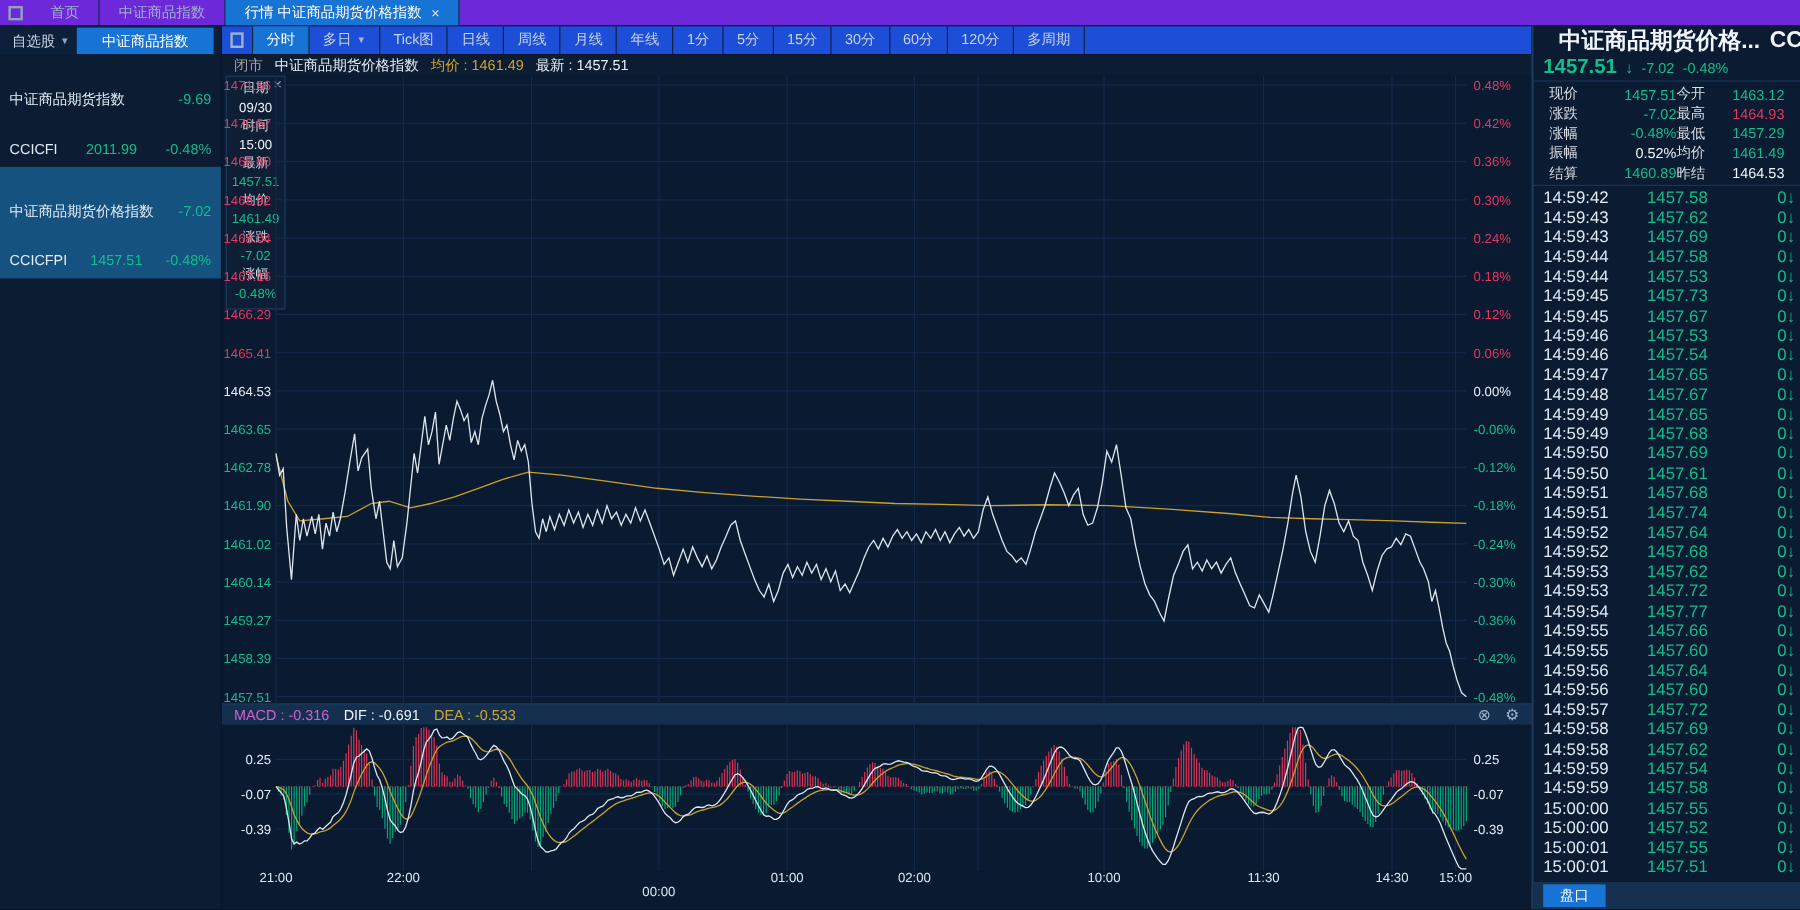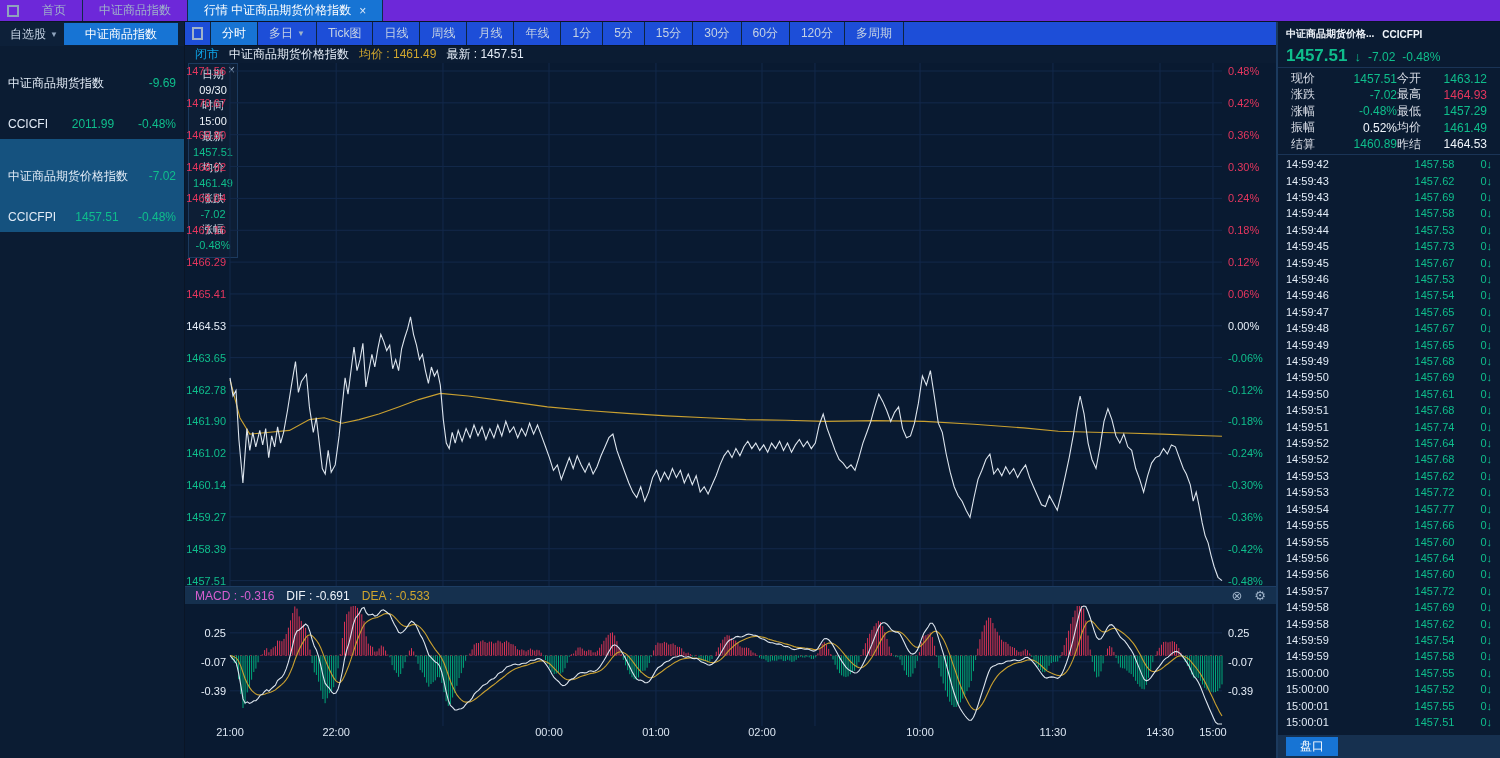--- a/index.html
+++ b/index.html
@@ -33,21 +33,21 @@
   .toolbar{height:24px;flex:none;background:#1d4ed8;display:flex;align-items:stretch;border-bottom:1px solid #0a1526;}
   .tb-icon{width:26px;display:flex;align-items:center;justify-content:center;border-right:1px solid #0e2440;}
   .tb-icon span{width:11px;height:13px;border:2px solid #9fb3c9;display:block;}
   .tb-btn{display:flex;align-items:center;padding:0 11px;color:#c6d3e4;border-right:1px solid #0e2440;white-space:nowrap;}
   .tb-btn.active{background:#1774d4;color:#fff;}
   .tb-btn .caret{font-size:8px;margin-left:4px;color:#9fb3c9;}
   .tb-spacer{flex:1;}
   .tb-right{display:flex;align-items:center;gap:18px;padding:0 10px;color:#c6d3e4;}
   .tb-right .expand{width:11px;height:13px;border:2px solid #9fb3c9;}
   .chart-head{height:17px;flex:none;display:flex;align-items:center;gap:10px;padding-left:10px;background:#0b1c33;}
-  .ch-status{color:#0ea5e9;}
+  .ch-status{color:#a3a3a3;}
   .ch-title{color:#e6eef8;}
   .ch-avg{color:#d0a62e;}
   .ch-last{color:#e6eef8;}
   
   .pricechart{position:relative;height:523px;flex:none;background:#091a31;}
   .pricechart svg,.macdchart svg{position:absolute;left:0;top:0;}
   .axis-red{fill:#e5365e;}  .axis-green{fill:#0fbe8c;}  .axis-white{fill:#e6eef8;}
   .tooltip{position:absolute;left:3px;top:0;width:50px;background:rgba(14,31,54,0.93);
            border:1px solid #1c3a5e;padding:3px 0 4px 0;text-align:center;line-height:15.5px;font-size:11px;}
   .tooltip .tt-close{position:absolute;right:2px;top:0;color:#9fb3c9;font-size:12px;line-height:12px;}
@@ -62,32 +62,32 @@
   .mh-spacer{flex:1;}
   .mh-ico{color:#9fb3c9;font-size:13px;line-height:13px;}
   .macdchart{position:relative;height:122px;flex:none;background:#091a31;}
   .timeaxis{position:relative;height:14px;flex:none;background:#091a31;}
   .timeaxis div{position:absolute;top:0;transform:translateX(-50%);color:#dce6f2;font-size:11px;white-space:nowrap;}
   .indtabs{height:18px;flex:none;background:#14304f;display:flex;align-items:stretch;border-top:1px solid #0a1526;}
   .ind-tab{display:flex;align-items:center;padding:0 9px;color:#c6d3e4;border-right:1px solid #0e2440;font-size:11px;}
   .ind-tab.active{background:#1774d4;color:#fff;}
   
   .rpanel{width:224px;flex:none;border-left:2px solid #1b3a5e;background:#0a1b32;display:flex;flex-direction:column;}
-  .rp-title{height:24px;flex:none;display:flex;align-items:center;gap:8px;padding:0 8px;font-size:10px;font-weight:bold;color:#f0f5fb;white-space:nowrap;}
+  .rp-title{height:24px;flex:none;display:flex;align-items:center;gap:8px;padding:0 21px;font-size:19px;font-weight:bold;color:#f0f5fb;white-space:nowrap;}
   .rp-price{height:22px;flex:none;display:flex;align-items:baseline;gap:7px;padding:0 8px;border-bottom:1px solid #1a3456;}
   .rp-big{font-size:17px;font-weight:bold;color:#0fbe8c;}
   .rp-arrow{color:#0fbe8c;font-size:13px;font-weight:bold;}
   .rp-chg,.rp-pct{color:#0fbe8c;}
   .rp-grid{flex:none;padding:2px 0;border-bottom:1px solid #1a3456;}
   .rp-row{display:grid;grid-template-columns:40px 66px 40px 1fr;padding:0 13px;height:16.4px;align-items:center;}
   .rp-l{color:#d9dde6;}
   .rp-v{text-align:right;}
   .c-g{color:#0fbe8c;} .c-r{color:#e5365e;} .c-w{color:#f0f5fb;}
   .rp-ticks{flex:1;overflow:hidden;padding-top:1px;}
-  .tick-row{display:flex;align-items:center;height:16.42px;padding:0 8px;font-size:11px;}
+  .tick-row{display:flex;align-items:center;height:16.42px;padding:0 8px;font-size:14px;gap:32px;}
   .tick-time{width:62px;color:#e2ebf6;}
   .tick-price{flex:1;text-align:right;color:#0fbe8c;padding-right:26px;}
   .tick-vol{color:#0fbe8c;}
   .tick-vol b{font-weight:bold;}
   .rp-foot{height:23px;flex:none;background:#16304f;display:flex;align-items:center;padding-left:8px;}
   .rp-footbtn{height:19px;padding:0 14px;background:#1774d4;color:#fff;display:flex;align-items:center;}
 </style>
 </head>
 <body>
 
@@ -781,21 +781,21 @@
             <line x1="1037.0" x2="1037.0" y1="51.5" y2="80.40554882430705" stroke="#00a87a" stroke-width="1"></line>
             <path d="M45.0 51.5L47.2 52.0L49.3 52.9L51.5 54.3L53.6 57.3L55.8 62.1L58.0 68.6L60.1 74.7L62.3 79.4L64.5 83.4L66.6 86.4L68.8 88.4L70.9 90.1L73.1 90.9L75.3 91.0L77.4 90.8L79.6 90.2L81.7 89.2L83.9 88.8L86.1 88.1L88.2 87.1L90.4 85.9L92.5 84.0L94.7 82.2L96.9 80.4L99.0 78.3L101.2 75.6L103.4 72.2L105.5 67.8L107.7 62.5L109.8 56.3L112.0 50.5L114.2 45.6L116.3 41.2L118.5 37.4L120.6 33.9L122.8 31.5L125.0 30.8L127.1 31.7L129.3 33.9L131.4 36.3L133.6 39.6L135.8 44.0L137.9 49.4L140.1 55.4L142.3 60.7L144.4 65.4L146.6 69.9L148.7 73.9L150.9 76.9L153.1 78.5L155.2 78.4L157.4 76.2L159.5 72.0L161.7 66.8L163.9 61.3L166.0 55.2L168.2 48.3L170.4 41.5L172.5 35.5L174.7 30.1L176.8 25.0L179.0 20.7L181.2 18.3L183.3 16.8L185.5 15.6L187.6 14.5L189.8 14.0L192.0 13.5L194.1 12.6L196.3 11.4L198.4 10.3L200.6 9.6L202.8 9.5L204.9 9.7L207.1 10.9L209.3 12.8L211.4 15.0L213.6 17.6L215.7 19.9L217.9 21.5L220.1 22.4L222.2 22.5L224.4 21.9L226.5 20.9L228.7 20.4L230.9 20.6L233.0 21.6L235.2 23.4L237.3 25.6L239.5 28.3L241.7 31.7L243.8 35.6L246.0 39.1L248.2 42.5L250.3 45.6L252.5 48.3L254.6 51.0L256.8 54.5L259.0 59.0L261.1 64.8L263.3 71.0L265.4 77.1L267.6 82.4L269.8 87.1L271.9 90.9L274.1 93.7L276.3 95.9L278.4 97.4L280.6 98.1L282.7 98.1L284.9 97.9L287.1 97.1L289.2 95.8L291.4 94.2L293.5 92.6L295.7 90.9L297.9 89.0L300.0 87.3L302.2 85.7L304.3 84.0L306.5 82.2L308.7 80.7L310.8 79.1L313.0 77.3L315.2 75.5L317.3 74.0L319.5 72.3L321.6 70.4L323.8 68.8L326.0 67.3L328.1 65.9L330.3 64.8L332.4 64.0L334.6 63.3L336.8 62.5L338.9 61.9L341.1 61.4L343.2 60.7L345.4 59.8L347.6 59.1L349.7 58.5L351.9 57.8L354.1 57.1L356.2 56.8L358.4 56.9L360.5 57.4L362.7 58.5L364.9 60.0L367.0 62.1L369.2 64.4L371.3 66.7L373.5 68.8L375.7 71.1L377.8 73.2L380.0 74.8L382.2 75.7L384.3 75.9L386.5 75.7L388.6 75.5L390.8 74.8L393.0 73.8L395.1 72.8L397.3 72.0L399.4 71.4L401.6 70.8L403.8 70.1L405.9 69.4L408.1 69.1L410.2 68.6L412.4 68.0L414.6 67.1L416.7 65.7L418.9 63.8L421.1 61.6L423.2 59.0L425.4 56.2L427.5 53.3L429.7 50.8L431.9 49.0L434.0 48.0L436.2 47.8L438.3 48.4L440.5 49.6L442.7 51.4L444.8 53.8L447.0 56.5L449.1 59.4L451.3 62.5L453.5 65.2L455.6 67.4L457.8 69.3L460.0 71.2L462.1 72.7L464.3 73.7L466.4 73.8L468.6 73.2L470.8 71.9L472.9 70.2L475.1 68.7L477.2 67.2L479.4 65.5L481.6 63.9L483.7 62.5L485.9 61.1L488.1 59.6L490.2 58.3L492.4 57.2L494.5 56.1L496.7 55.2L498.9 54.7L501.0 54.4L503.2 54.1L505.3 53.9L507.5 54.0L509.7 54.1L511.8 54.2L514.0 54.5L516.1 55.2L518.3 55.9L520.5 56.6L522.6 57.4L524.8 58.2L527.0 58.6L529.1 58.6L531.3 58.1L533.4 57.1L535.6 55.6L537.8 53.6L539.9 51.3L542.1 48.7L544.2 46.2L546.4 44.1L548.6 42.1L550.7 40.3L552.9 38.7L555.0 37.6L557.2 36.6L559.4 35.6L561.5 34.6L563.7 33.7L565.9 33.0L568.0 32.7L570.2 32.4L572.3 32.3L574.5 32.6L576.7 33.0L578.8 33.4L581.0 34.0L583.1 34.9L585.3 35.6L587.5 36.2L589.6 36.9L591.8 37.5L593.9 38.0L596.1 38.5L598.3 39.2L600.4 39.9L602.6 40.4L604.8 41.0L606.9 41.8L609.1 42.6L611.2 43.1L613.4 43.4L615.6 43.6L617.7 43.8L619.9 44.1L622.0 44.3L624.2 44.5L626.4 44.9L628.5 45.4L630.7 45.6L632.9 45.3L635.0 44.4L637.2 43.0L639.3 41.3L641.5 39.9L643.7 39.1L645.8 38.9L648.0 39.4L650.1 40.6L652.3 42.3L654.5 44.5L656.6 47.0L658.8 49.7L660.9 52.3L663.1 55.0L665.3 57.3L667.4 59.4L669.6 61.3L671.8 62.8L673.9 63.6L676.1 63.7L678.2 62.9L680.4 61.3L682.6 59.2L684.7 56.4L686.9 53.2L689.0 49.6L691.2 45.5L693.4 41.2L695.5 37.1L697.7 33.4L699.8 30.4L702.0 28.4L704.2 27.3L706.3 27.0L708.5 27.0L710.7 27.2L712.8 27.5L715.0 28.0L717.1 29.2L719.3 31.1L721.5 33.5L723.6 36.2L725.8 38.9L727.9 41.1L730.1 42.7L732.3 43.4L734.4 42.9L736.6 41.3L738.8 38.9L740.9 36.3L743.1 33.6L745.2 30.8L747.4 28.5L749.6 27.3L751.7 27.4L753.9 29.0L756.0 31.6L758.2 35.1L760.4 39.5L762.5 44.6L764.7 50.4L766.8 56.6L769.0 63.1L771.2 69.5L773.3 75.7L775.5 81.6L777.7 87.0L779.8 91.9L782.0 96.3L784.1 100.3L786.3 103.5L788.5 105.5L790.6 106.0L792.8 105.2L794.9 103.1L797.1 100.2L799.3 96.4L801.4 92.0L803.6 87.3L805.7 82.6L807.9 78.5L810.1 75.1L812.2 72.2L814.4 69.7L816.6 67.7L818.7 66.0L820.9 64.3L823.0 62.8L825.2 61.7L827.4 60.6L829.5 59.6L831.7 59.0L833.8 58.5L836.0 58.1L838.2 57.4L840.3 56.7L842.5 56.0L844.7 55.7L846.8 55.9L849.0 56.5L851.1 57.6L853.3 59.1L855.5 60.9L857.6 63.0L859.8 65.0L861.9 66.9L864.1 68.1L866.3 69.1L868.4 69.9L870.6 70.7L872.7 71.4L874.9 71.7L877.1 71.3L879.2 70.0L881.4 67.8L883.6 64.7L885.7 60.7L887.9 55.9L890.0 50.3L892.2 43.9L894.4 37.0L896.5 30.2L898.7 24.3L900.8 20.0L903.0 17.5L905.2 16.7L907.3 17.5L909.5 19.5L911.6 22.3L913.8 24.9L916.0 26.9L918.1 27.9L920.3 27.9L922.5 27.0L924.6 25.8L926.8 24.8L928.9 24.3L931.1 24.7L933.3 25.7L935.4 27.2L937.6 28.8L939.7 30.4L941.9 32.3L944.1 34.4L946.2 36.8L948.4 39.4L950.6 42.6L952.7 46.2L954.9 50.0L957.0 54.2L959.2 58.4L961.4 62.1L963.5 64.9L965.7 66.7L967.8 67.5L970.0 67.6L972.2 67.1L974.3 66.1L976.5 64.7L978.6 63.1L980.8 61.3L983.0 59.7L985.1 58.0L987.3 56.2L989.5 54.5L991.6 53.1L993.8 52.1L995.9 51.8L998.1 52.0L1000.3 52.9L1002.4 54.2L1004.6 55.9L1006.7 58.3L1008.9 61.1L1011.1 63.8L1013.2 66.7L1015.4 69.8L1017.5 73.4L1019.7 77.5L1021.9 81.8L1024.0 86.2L1026.2 90.7L1028.4 95.3L1030.5 99.9L1032.7 104.3L1034.8 108.4L1037.0 112.0" fill="none" stroke="#c9a030" stroke-width="1.1"></path>
             <path d="M45.0 51.5L47.2 54.1L49.3 56.6L51.5 59.7L53.6 69.1L55.8 81.3L58.0 94.9L60.1 99.1L62.3 97.8L64.5 99.4L66.6 98.5L68.8 96.7L70.9 96.7L73.1 94.3L75.3 91.1L77.4 90.3L79.6 87.5L81.7 85.6L83.9 87.2L86.1 84.9L88.2 83.0L90.4 81.2L92.5 76.6L94.7 74.8L96.9 73.2L99.0 70.0L101.2 64.9L103.4 58.2L105.5 50.2L107.7 41.2L109.8 31.8L112.0 27.0L114.2 26.0L116.3 24.0L118.5 22.0L120.6 20.1L122.8 21.9L125.0 27.9L127.1 35.5L129.3 42.3L131.4 46.0L133.6 52.7L135.8 61.5L137.9 71.1L140.1 79.2L142.3 82.1L144.4 84.3L146.6 88.0L148.7 89.7L150.9 89.1L153.1 85.0L155.2 77.7L157.4 67.5L159.5 55.1L161.7 46.1L163.9 39.3L166.0 30.7L168.2 20.8L170.4 14.2L172.5 11.7L174.7 8.6L176.8 4.4L179.0 3.5L181.2 8.7L183.3 10.9L185.5 10.7L187.6 10.2L189.8 12.1L192.0 11.4L194.1 9.1L196.3 6.4L198.4 5.8L200.6 7.2L202.8 9.0L204.9 10.6L207.1 15.7L209.3 20.2L211.4 23.7L213.6 28.3L215.7 29.2L217.9 27.9L220.1 25.7L222.2 22.9L224.4 19.4L226.5 17.2L228.7 18.4L230.9 21.2L233.0 25.8L235.2 30.7L237.3 34.1L239.5 39.1L241.7 45.3L243.8 51.2L246.0 53.4L248.2 55.8L250.3 58.0L252.5 59.1L254.6 62.0L256.8 68.2L259.0 77.3L261.1 87.6L263.3 96.2L265.4 101.5L267.6 103.4L269.8 105.9L271.9 106.0L274.1 105.0L276.3 104.7L278.4 103.6L280.6 100.7L282.7 98.3L284.9 96.9L287.1 94.1L289.2 90.2L291.4 87.9L293.5 86.4L295.7 83.8L297.9 81.4L300.0 80.5L302.2 79.4L304.3 77.0L306.5 75.3L308.7 74.7L310.8 72.8L313.0 69.8L315.2 68.5L317.3 67.8L319.5 65.5L321.6 63.0L323.8 62.2L326.0 61.6L328.1 60.4L330.3 60.0L332.4 60.8L334.6 60.6L336.8 59.5L338.9 59.3L341.1 59.3L343.2 57.9L345.4 56.3L347.6 56.2L349.7 56.1L351.9 54.9L354.1 54.5L356.2 55.4L358.4 57.2L360.5 59.7L362.7 62.8L364.9 66.3L367.0 70.2L369.2 73.7L371.3 75.7L373.5 77.5L375.7 80.1L377.8 81.6L380.0 81.2L382.2 79.4L384.3 76.5L386.5 75.1L388.6 74.5L390.8 72.3L393.0 69.9L395.1 68.7L397.3 68.5L399.4 68.9L401.6 68.7L403.8 67.3L405.9 66.8L408.1 67.5L410.2 67.0L412.4 65.6L414.6 63.2L416.7 60.0L418.9 56.5L421.1 52.7L423.2 48.7L425.4 45.0L427.5 41.8L429.7 40.8L431.9 41.9L434.0 44.0L436.2 47.0L438.3 50.5L440.5 54.5L442.7 58.8L444.8 63.1L447.0 67.4L449.1 71.2L451.3 74.7L453.5 76.2L455.6 76.0L457.8 77.0L460.0 78.7L462.1 78.8L464.3 77.4L466.4 74.4L468.6 70.6L470.8 66.6L472.9 63.8L475.1 62.6L477.2 61.0L479.4 58.7L481.6 57.5L483.7 57.0L485.9 55.4L488.1 53.5L490.2 53.0L492.4 52.8L494.5 51.8L496.7 51.6L498.9 52.8L501.0 53.3L503.2 52.6L505.3 53.2L507.5 54.5L509.7 54.6L511.8 54.3L514.0 55.9L516.1 57.8L518.3 58.6L520.5 59.4L522.6 60.8L524.8 61.1L527.0 60.3L529.1 58.6L531.3 56.2L533.4 53.1L535.6 49.5L537.8 45.7L539.9 42.0L542.1 38.6L544.2 36.3L546.4 35.4L548.6 34.4L550.7 32.8L552.9 32.4L555.0 33.0L557.2 32.7L559.4 31.7L561.5 30.6L563.7 30.0L565.9 30.5L568.0 31.1L570.2 31.3L572.3 32.0L574.5 33.7L576.7 34.7L578.8 35.2L581.0 36.5L583.1 38.1L585.3 38.6L587.5 38.7L589.6 39.5L591.8 40.1L593.9 39.9L596.1 40.4L598.3 41.9L600.4 42.6L602.6 42.5L604.8 43.6L606.9 45.1L609.1 45.6L611.2 45.3L613.4 44.6L615.6 44.2L617.7 44.8L619.9 45.2L622.0 44.9L624.2 45.4L626.4 46.6L628.5 47.1L630.7 46.6L632.9 44.3L635.0 40.9L637.2 37.2L639.3 34.7L641.5 34.5L643.7 35.8L645.8 38.2L648.0 41.4L650.1 45.3L652.3 49.3L654.5 53.4L656.6 56.9L658.8 60.1L660.9 63.1L663.1 65.4L665.3 66.7L667.4 67.8L669.6 69.0L671.8 68.8L673.9 67.0L676.1 63.8L678.2 59.7L680.4 55.2L682.6 50.5L684.7 45.6L686.9 40.4L689.0 35.0L691.2 29.4L693.4 23.9L695.5 20.4L697.7 18.7L699.8 18.7L702.0 20.2L704.2 22.8L706.3 25.7L708.5 27.3L710.7 28.1L712.8 28.3L715.0 30.0L717.1 34.0L719.3 38.6L721.5 43.3L723.6 46.9L725.8 49.5L727.9 50.1L730.1 49.1L732.3 46.1L734.4 41.3L736.6 34.7L738.8 29.2L740.9 26.1L743.1 23.0L745.2 19.3L747.4 19.3L749.6 22.4L751.7 28.1L753.9 35.3L756.0 42.1L758.2 49.1L760.4 57.0L762.5 65.2L764.7 73.5L766.8 81.4L769.0 88.8L771.2 95.2L773.3 100.7L775.5 105.0L777.7 108.5L779.8 111.5L782.0 114.1L784.1 116.3L786.3 116.2L788.5 113.3L790.6 108.3L792.8 101.8L794.9 95.0L797.1 88.2L799.3 81.3L801.4 74.5L803.6 68.3L805.7 63.8L807.9 62.3L810.1 61.6L812.2 60.3L814.4 59.6L816.6 59.8L818.7 59.1L820.9 57.5L823.0 57.0L825.2 57.0L827.4 56.4L829.5 55.8L831.7 56.4L833.8 56.7L836.0 56.1L838.2 55.0L840.3 53.5L842.5 53.4L844.7 54.7L846.8 56.6L849.0 59.1L851.1 61.9L853.3 65.0L855.5 68.2L857.6 71.1L859.8 73.4L861.9 74.1L864.1 73.3L866.3 72.9L868.4 73.1L870.6 73.8L872.7 74.4L874.9 72.9L877.1 69.6L879.2 64.8L881.4 59.0L883.6 52.3L885.7 44.9L887.9 36.7L890.0 27.8L892.2 18.4L894.4 9.3L896.5 3.1L898.7 2.0L900.8 2.5L903.0 7.5L905.2 13.7L907.3 20.7L909.5 27.6L911.6 33.2L913.8 35.4L916.0 34.8L918.1 31.8L920.3 27.8L922.5 23.5L924.6 21.1L926.8 20.7L928.9 22.5L931.1 25.9L933.3 29.7L935.4 33.2L937.6 35.1L939.7 36.9L941.9 39.8L944.1 43.1L946.2 46.1L948.4 50.1L950.6 55.2L952.7 60.4L954.9 65.6L957.0 70.9L959.2 75.4L961.4 76.8L963.5 76.1L965.7 73.8L967.8 70.9L970.0 67.8L972.2 64.9L974.3 62.3L976.5 59.3L978.6 56.3L980.8 54.4L983.0 53.1L985.1 51.1L987.3 49.1L989.5 47.7L991.6 47.4L993.8 48.4L995.9 50.4L998.1 53.1L1000.3 56.1L1002.4 59.4L1004.6 63.0L1006.7 67.7L1008.9 72.5L1011.1 74.6L1013.2 77.9L1015.4 82.5L1017.5 87.9L1019.7 93.6L1021.9 98.8L1024.0 103.7L1026.2 108.8L1028.4 113.7L1030.5 118.2L1032.7 120.0L1034.8 120.0L1037.0 120.0" fill="none" stroke="#dde5ee" stroke-width="1.1"></path>
           </svg>
         </div>
 
       <div class="timeaxis" id="timeAxis">
           <div style="left: 45px;">21:00</div>
           <div style="left: 151.144px;">22:00</div>
           <div style="left: 272px; margin-top: 37px;">23:00</div>
-          <div style="left: 364.027px;">00:00</div>
+          <div style="left: 364.027px; margin-top: 12px;">00:00</div>
           <div style="left: 470.965px;">01:00</div>
           <div style="left: 577.01px;">02:00</div>
           <div style="left: 653px; margin-top: 48px;">02:30</div>
           <div style="left: 735.035px;">10:00</div>
           <div style="left: 867.963px;">11:30</div>
           <div style="left: 975px;">14:30</div>
           <div style="left: 1027.97px;">15:00</div>
         </div>
 
     </div>

